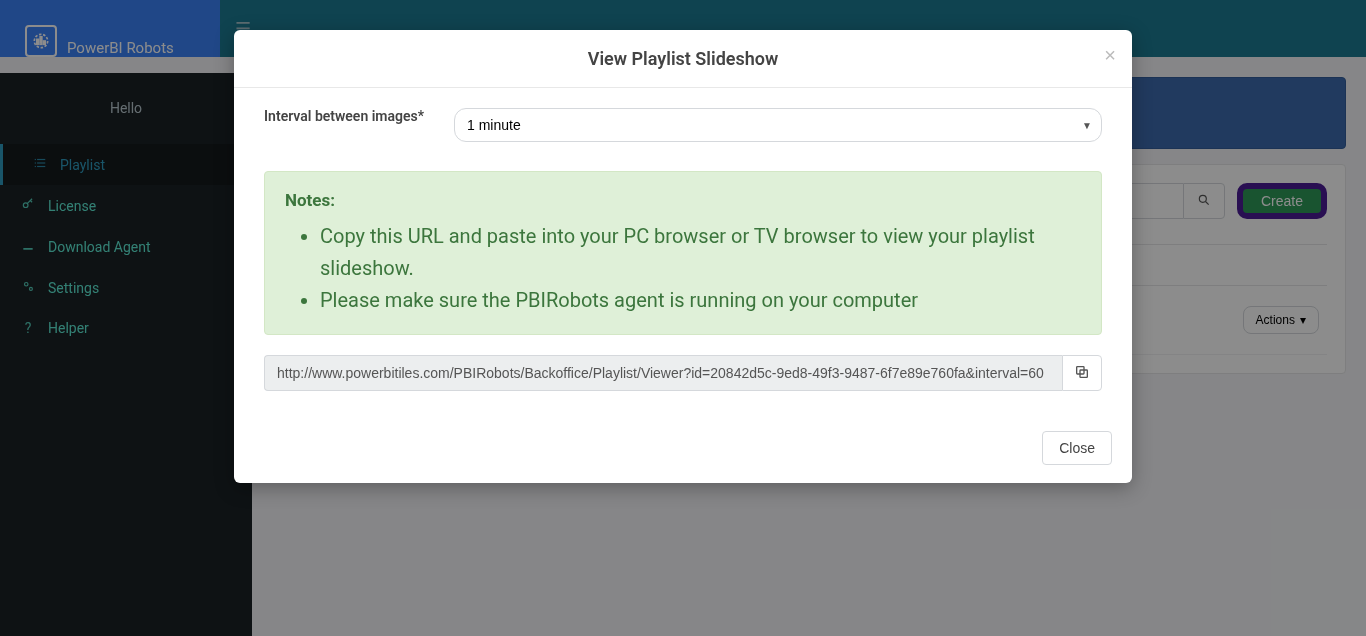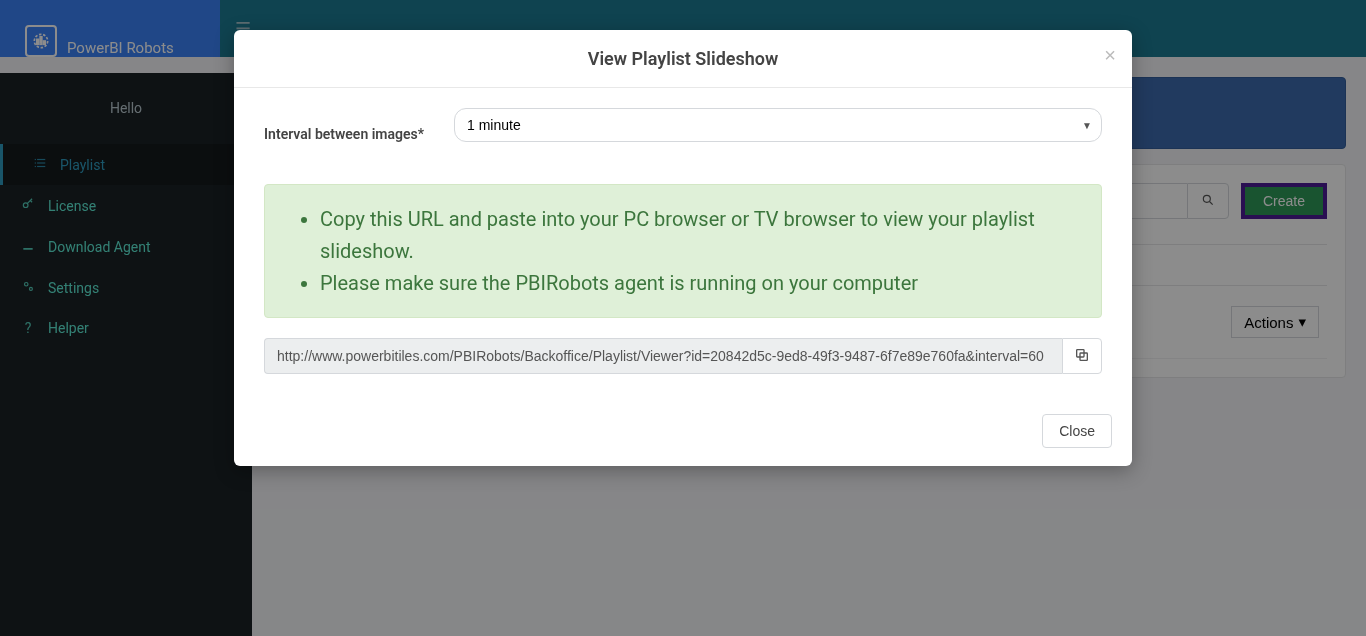--- a/index.html
+++ b/index.html
@@ -133,23 +133,23 @@
   border-radius: 0 4px 4px 0;
   width: 42px;
   height: 36px;
   cursor: pointer;
   display: flex;
   align-items: center;
   justify-content: center;
 }
 .create-btn {
   background: #2e9958;
-  border: 4px solid #4c1d95;
+  border: 6px solid #4c1d95;
   color: #fff;
-  border-radius: 0;
+  border-radius: 10px;
   padding: 0 18px;
   height: 36px;
   font-size: 14px;
   cursor: pointer;
 }
 table { width: 100%; border-collapse: collapse; }
 th {
   text-align: left;
   font-weight: 600;
   color: #555;
@@ -162,23 +162,23 @@
   padding: 20px 8px;
   font-size: 14px;
   color: #555;
   border-bottom: 1px solid #f0f1f2;
 }
 .title-link { color: #3a7cba; cursor: pointer; }
 .sort-icon { font-size: 10px; color: #888; margin-left: 2px; }
 .actions-btn {
   border: 1px solid #d5d8dc;
   background: #fff;
-  border-radius: 0;
+  border-radius: 8px;
   padding: 6px 12px;
-  font-size: 15px;
+  font-size: 12px;
   cursor: pointer;
   display: inline-flex;
   align-items: center;
   gap: 5px;
   text-align: right;
 }
 
 .overlay {
   position: absolute;
   inset: 0;
@@ -205,21 +205,21 @@
   position: absolute;
   right: 16px;
   top: 14px;
   font-size: 20px;
   color: #bbb;
   cursor: pointer;
   background: none;
   border: none;
 }
 .modal-body { padding: 20px 30px 25px; }
-.form-row { display: flex; align-items: flex-end; margin-bottom: 42px; }
+.form-row { display: flex; align-items: flex-start; margin-bottom: 29px; }
 .form-label { width: 190px; text-align: right; padding-right: 30px; font-size: 14px; color: #444; font-weight: 600; }
 .select-wrap { flex: 1; position: relative; }
 .select-field {
   width: 100%;
   height: 34px;
   border: 1px solid #d5d8dc;
   border-radius: 12px;
   padding: 0 30px 0 12px;
   font-size: 14px;
   background: #fff;
@@ -410,20 +410,21 @@
       <div class="form-row">
         <div class="form-label">Interval between images*</div>
         <div class="select-wrap">
           <select class="select-field">
             <option>1 minute</option>
           </select>
           <span class="select-caret">▼</span>
         </div>
       </div>
       <div class="notes-box">
+        <div class="notes-title">Notes:</div>
         <ul>
           <li>Copy this URL and paste into your PC browser or TV browser to view your playlist slideshow.</li>
           <li>Please make sure the PBIRobots agent is running on your computer</li>
         </ul>
       </div>
       <div class="url-row">
         <input class="url-input" readonly="" value="http://www.powerbitiles.com/PBIRobots/Backoffice/Playlist/Viewer?id=20842d5c-9ed8-49f3-9487-6f7e89e760fa&amp;interval=60" style="">
         <button class="copy-btn">
           <span>
             <svg width="16" height="16" viewBox="0 0 24 24" fill="none" stroke="#555" stroke-width="2">

